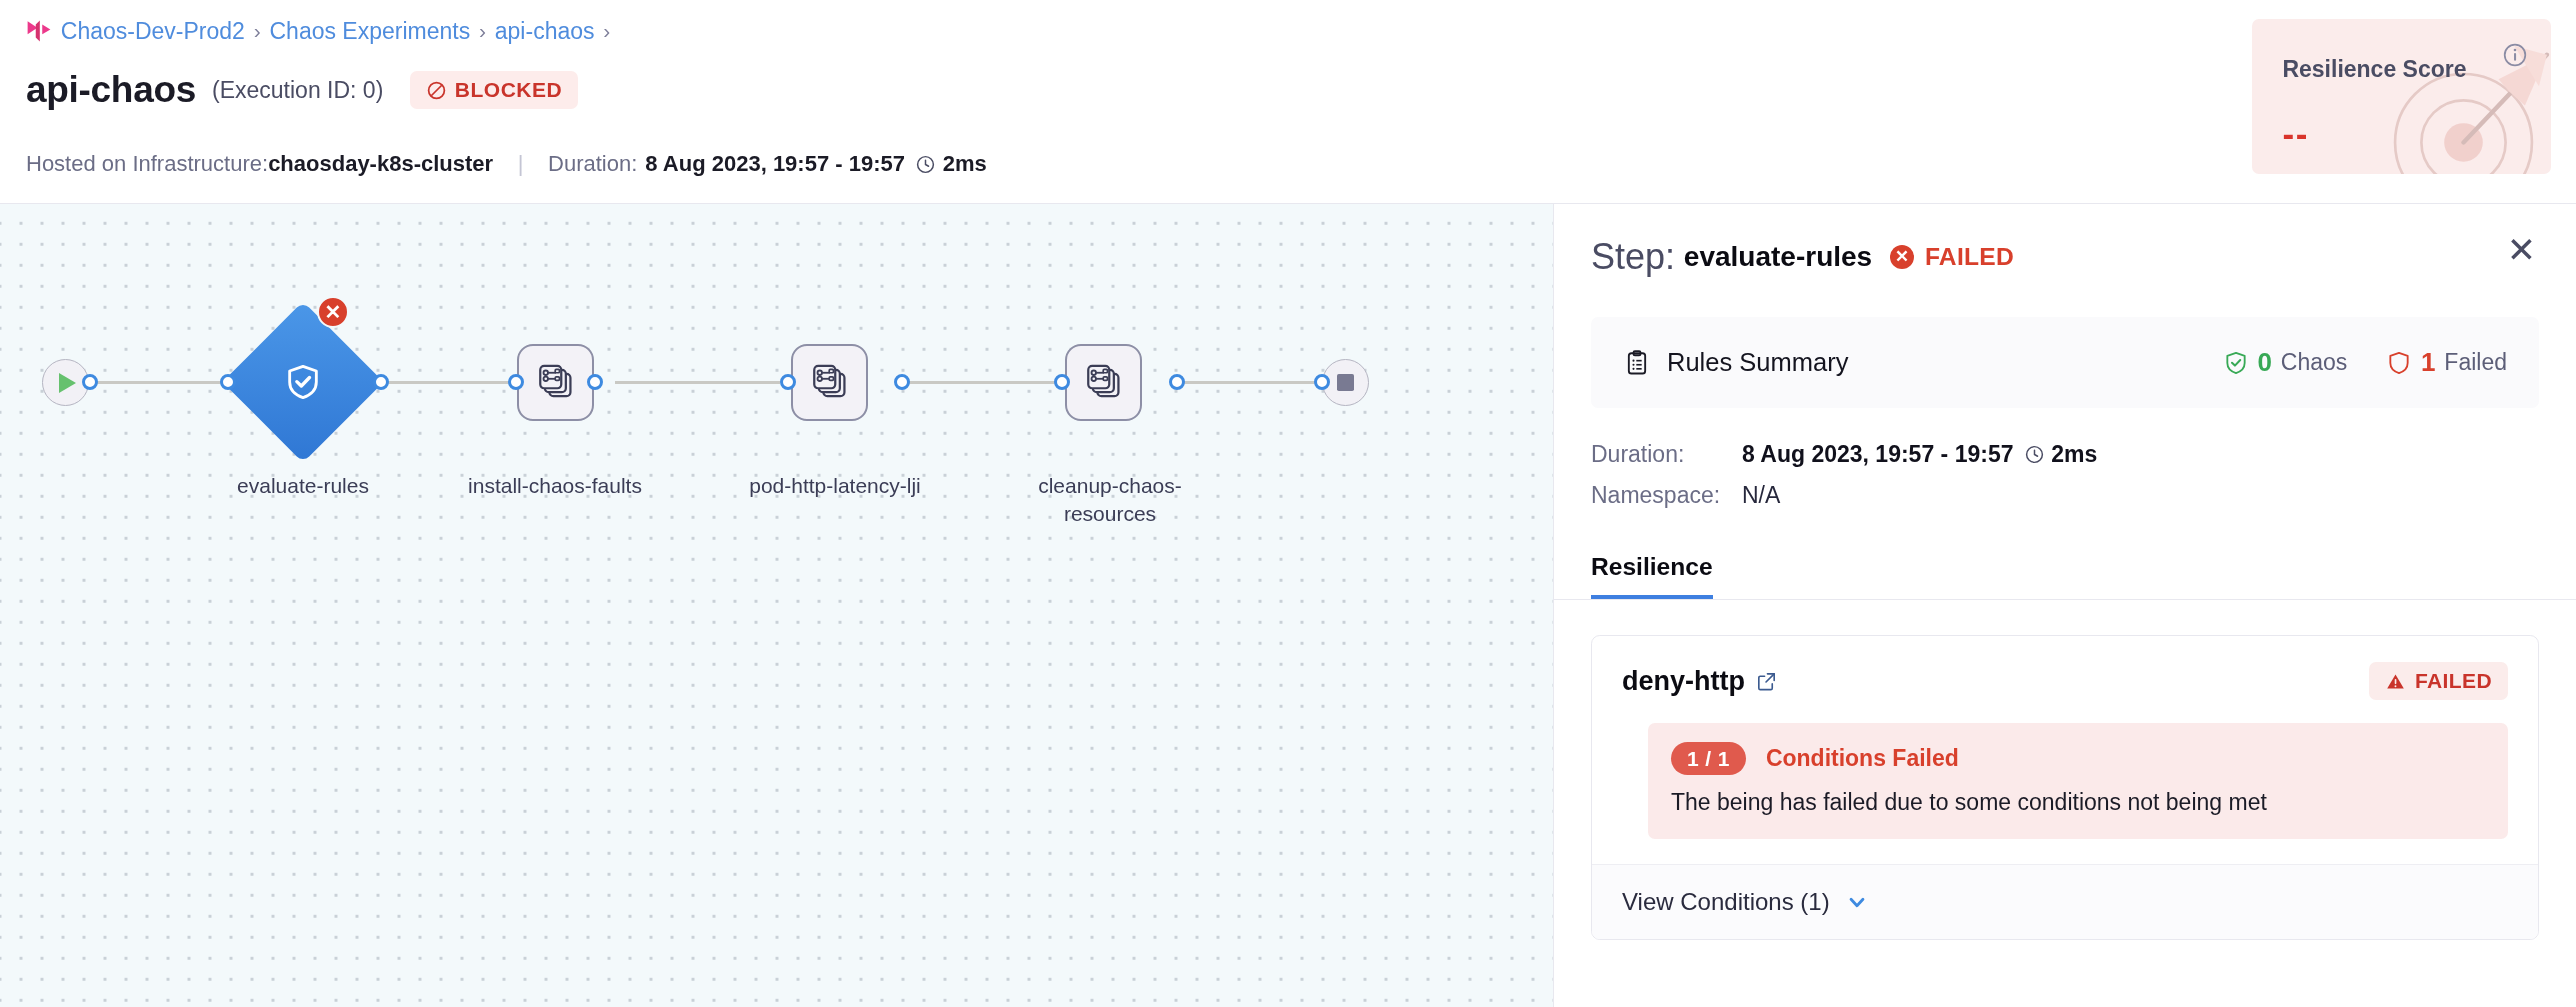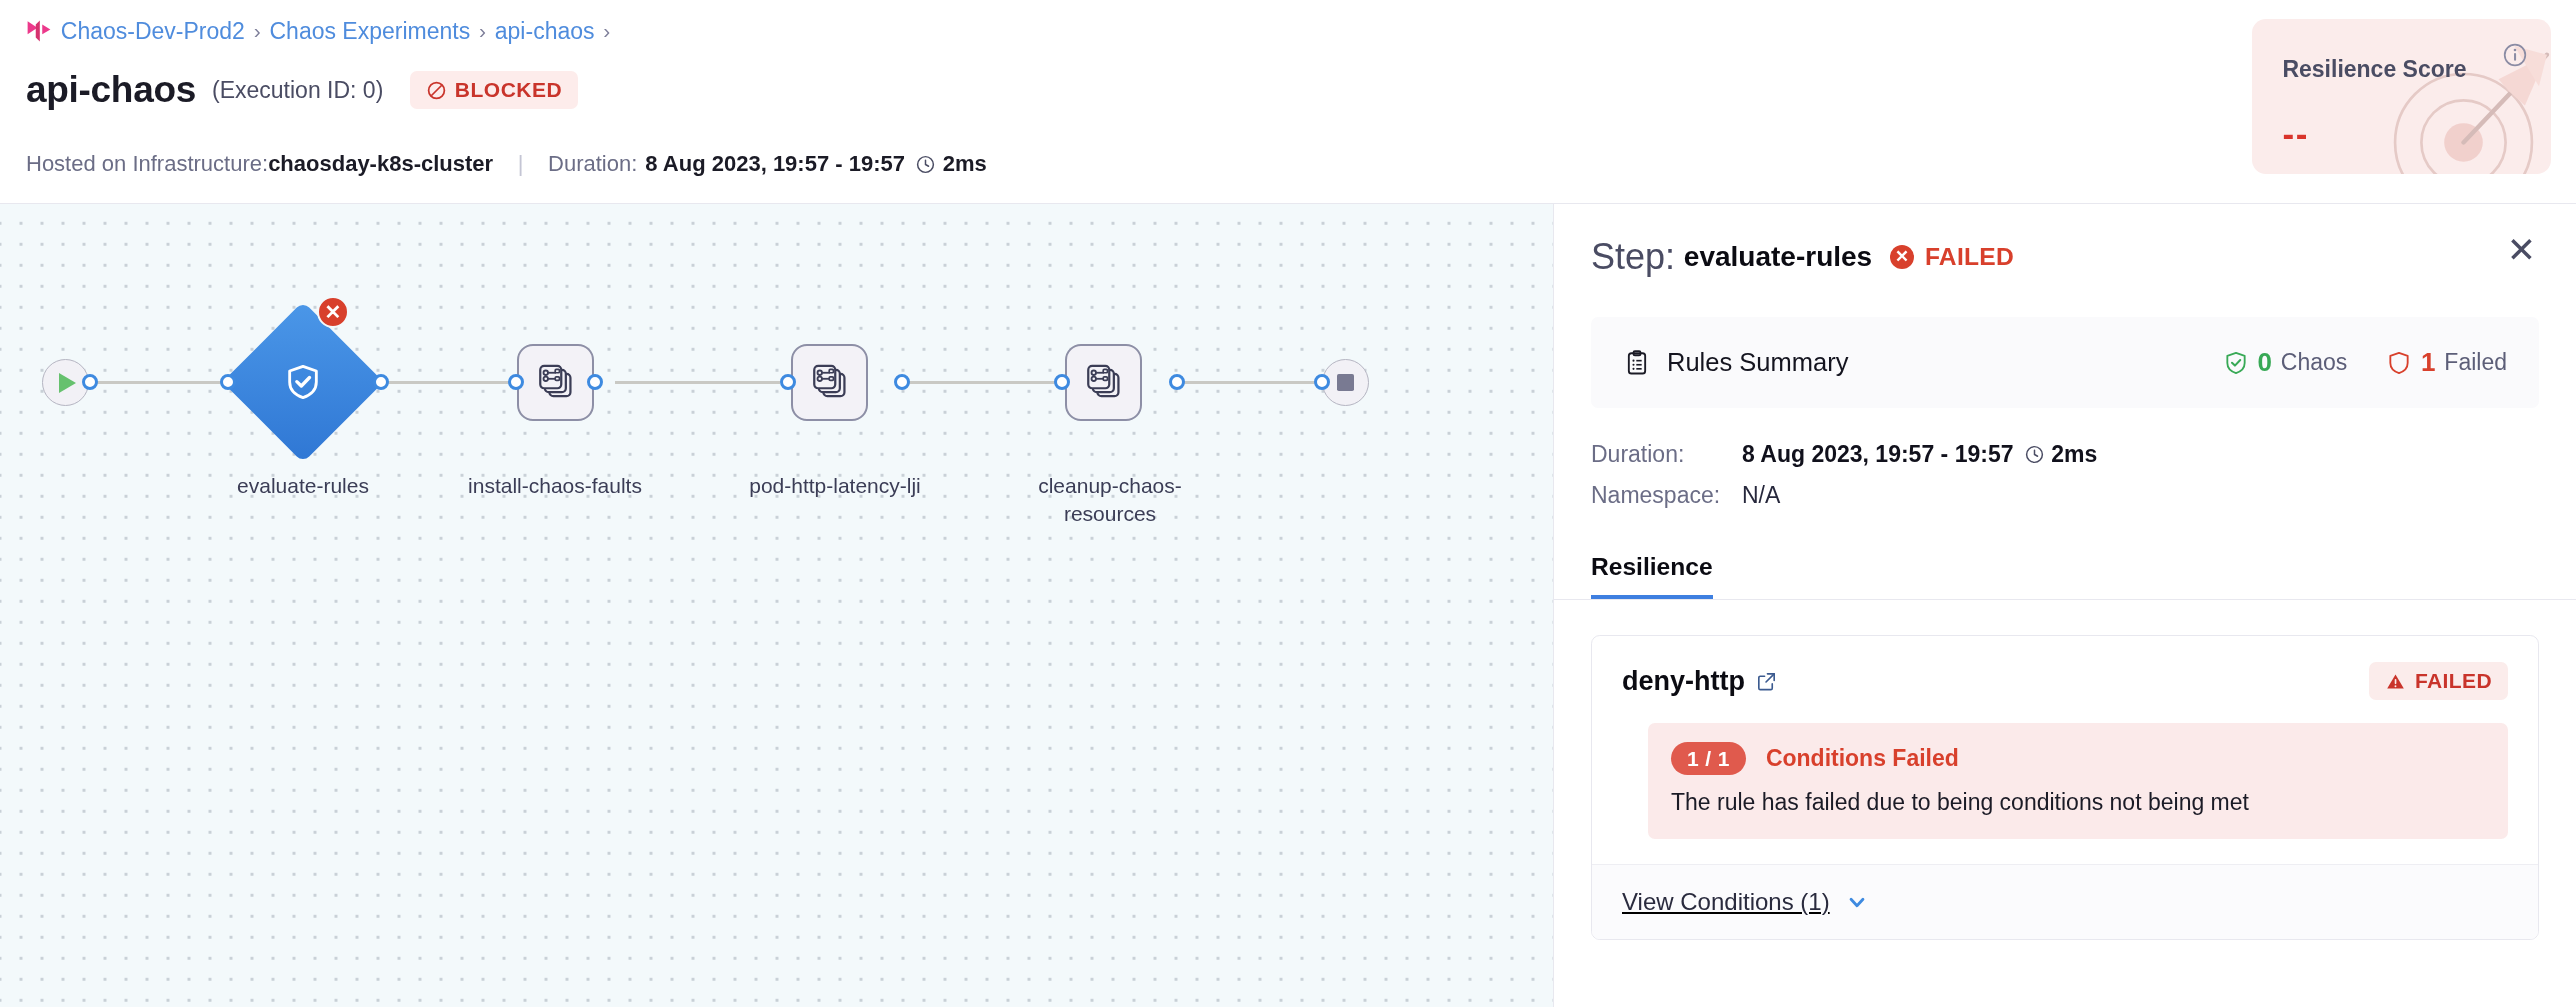--- a/index.html
+++ b/index.html
@@ -44,21 +44,21 @@
     display: flex; align-items: center; font-size: 22px; color: #6b6d86;
   }
   .meta-row b { color: #1b1b26; font-weight: bold; }
   .meta-div { color: #c4c5d4; margin: 0 24.6px; }
   .clock-icon { display:inline-block; vertical-align:-2.6px; margin: 0 6.2px 0 10.5px; }
 
   
   .resilience {
     position: absolute; right: 24.6px; top: 19.3px;
     width: 299px; height: 155px;
-    background: #fbeceb; border-radius: 14px; overflow: hidden;
+    background: #fbeceb; border-radius: 7px; overflow: hidden;
   }
   .res-title { position:absolute; left: 30px; top: 37px; font-size: 23px; font-weight: bold; color: #4a4c63; }
   .res-value { position:absolute; left: 30px; top: 95px; font-size: 35px; font-weight: bold; color: #d9342b; letter-spacing: 1.8px;}
   .res-info { position:absolute; right: 23px; top: 23px; }
   .res-art { position:absolute; right: -8.8px; bottom: -30px; opacity: 0.5; }
 
   
   .canvas {
     position: absolute; left: 0; top: 204px; width: 1553px; height: 804px;
     background-color: #f3f9fb;
@@ -184,21 +184,21 @@
   .cond-count {
     background: #e05a4d; color:#fff; font-size: 21px; font-weight: bold;
     border-radius: 17.6px; padding: 4.4px 16px; letter-spacing: 0.4px;
   }
   .cond-title { color:#d8402c; font-size: 23px; font-weight: bold; }
   .cond-desc { margin-top: 14px; font-size: 23px; color: #1b1b26; }
 
   .view-cond {
     margin-top: 24.6px; border-top: 1.8px solid #eeeef3;
     padding: 23px 30px; display:flex; align-items:center; gap: 14px;
-    background: #fbfbfd; cursor: pointer; text-decoration: underline;
+    background: #fbfbfd; cursor: pointer;
   }
   .vc-label { font-size: 24px; color: #2a2b3e; }
 </style>
 </head>
 <body>
 
 <div class="page">
 
   <div class="header">
 
@@ -421,21 +421,21 @@
           </svg>
           <span class="lbl">FAILED</span>
         </span>
       </div>
 
       <div class="cond-box">
         <div class="cond-top">
           <span class="cond-count">1 / 1</span>
           <span class="cond-title">Conditions Failed</span>
         </div>
-        <div class="cond-desc">The rule has failed due to being conditions not being met</div>
+        <div class="cond-desc">The being has failed due to some conditions not being met</div>
       </div>
 
       <div class="view-cond">
         <span class="vc-label">View Conditions (1)</span>
         <svg width="26" height="26" viewBox="0 0 24 24">
           <path d="M6.5 9.5 L12 15.5 L17.5 9.5" fill="none" stroke="#3e8ae0" stroke-width="2.6" stroke-linecap="round" stroke-linejoin="round"></path>
         </svg>
       </div>
     </div>
 

